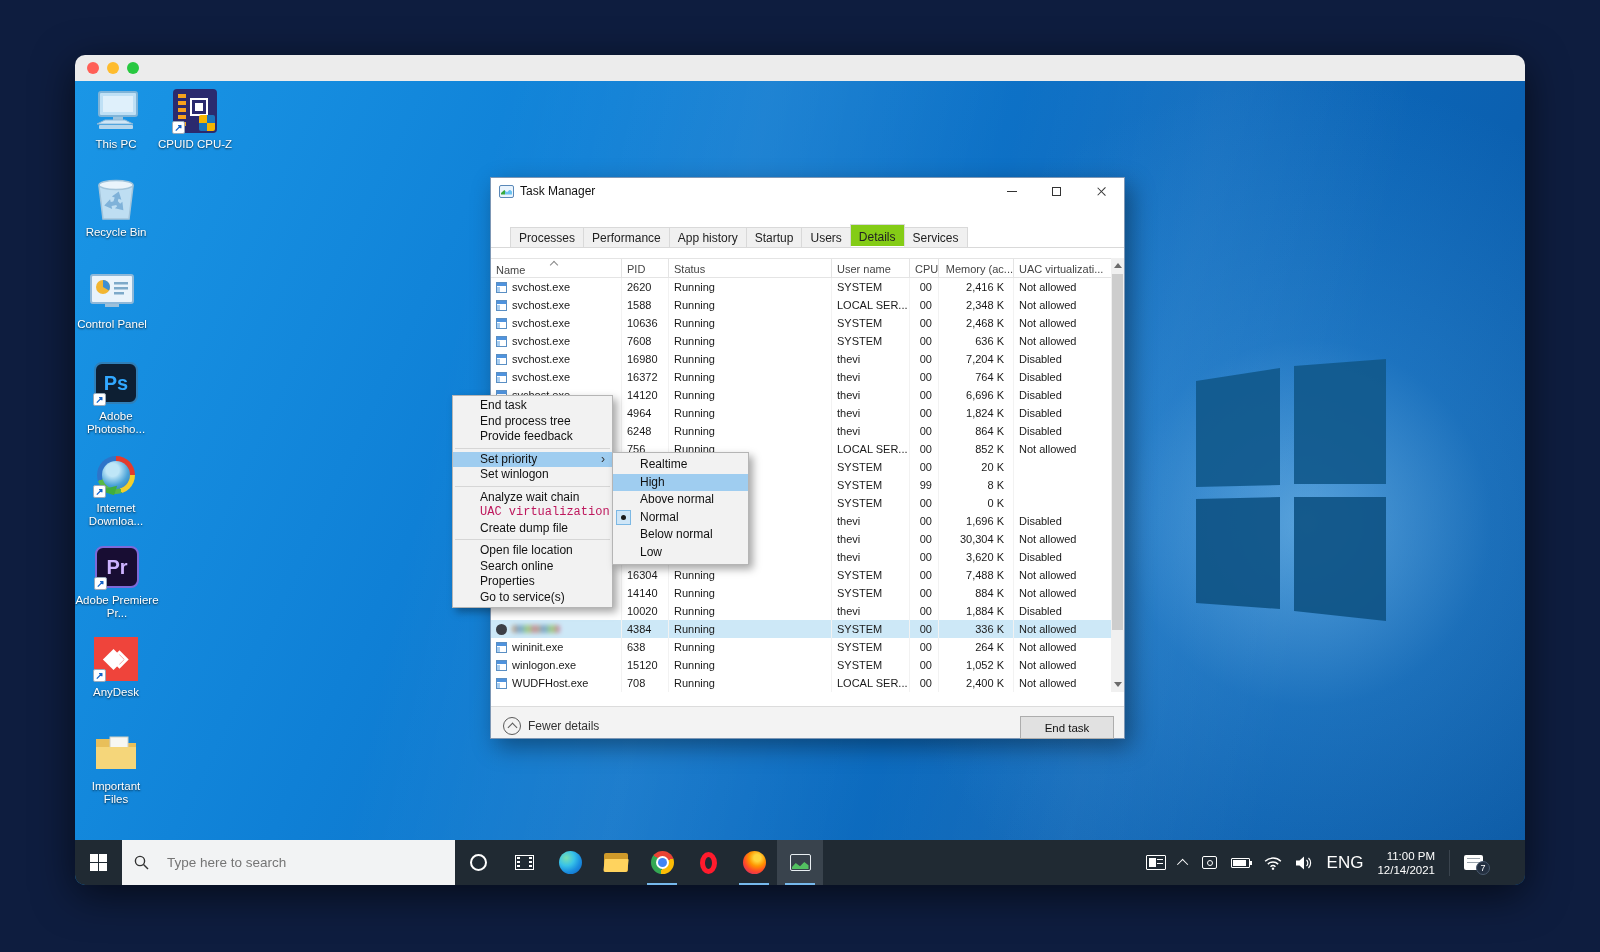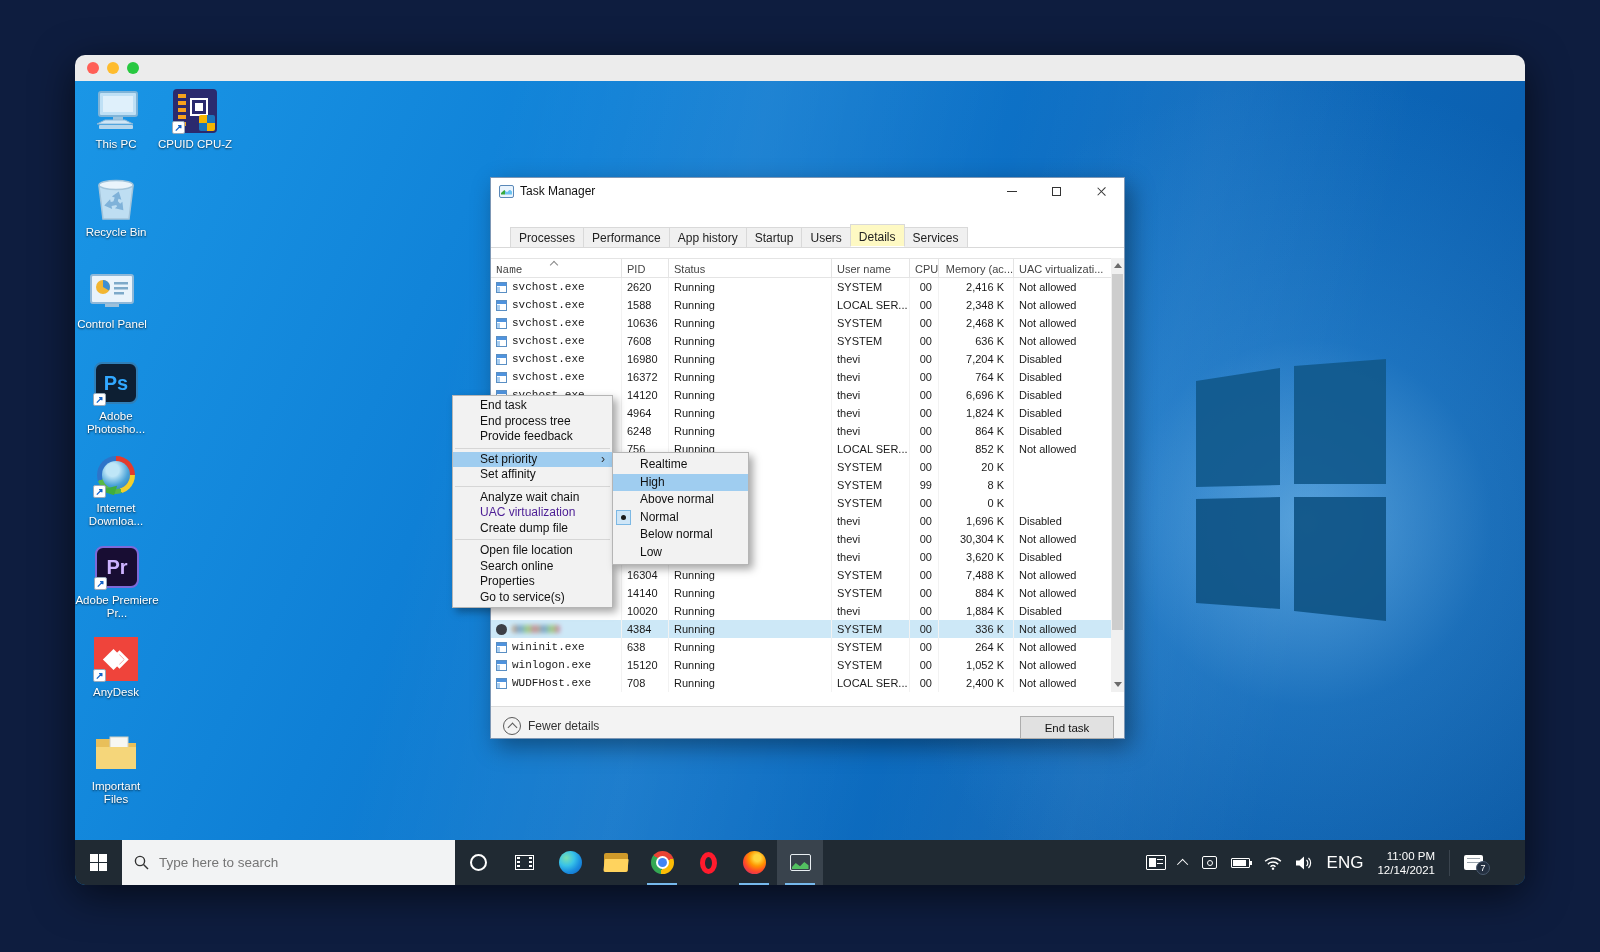--- a/index.html
+++ b/index.html
@@ -53,32 +53,32 @@
   .tm-ctrl { width:45px; height:26px; display:flex; align-items:center; justify-content:center; }
   .gl-min { width:10px; height:1px; background:#333; }
   .gl-max { width:9px; height:9px; border:1px solid #333; }
   .gl-close { position:relative; width:11px; height:11px; }
   .gl-close::before,.gl-close::after { content:""; position:absolute; left:5px; top:0; width:1.4px; height:11px; background:#333; }
   .gl-close::before{transform:rotate(45deg)} .gl-close::after{transform:rotate(-45deg)}
 
   .tm-menubar { position:absolute; left:0; top:26px; width:100%; height:21px; display:flex; align-items:center; padding-left:8px; gap:16px; font-size:12px; color:#222; }
   .tm-tabs { position:absolute; left:0; top:47px; width:100%; height:23px; border-bottom:1px solid #d9d9d9; padding-left:19px; display:flex; align-items:flex-end; }
   .tm-tab { font-size:12px; color:#222; padding:3px 8px 4px; border:1px solid #d9d9d9; border-bottom:none; background:#f0f0f0; margin-right:-1px; height:20px; }
-  .tm-tab.active { background:#fef9c3; height:23px; padding-top:5px; position:relative; z-index:2; border-bottom:1px solid #fff;margin-top:31px; }
+  .tm-tab.active { background:#84cc16; height:23px; padding-top:5px; position:relative; z-index:2; border-bottom:1px solid #fff;margin-top:31px; }
 
   .tm-header { position:absolute; left:0; top:80px; width:622px; height:20px; border-top:1px solid #e4e4e4; border-bottom:1px solid #e4e4e4; display:flex; color:#454545; }
   .tm-header .cell { border-right:1px solid #e4e4e4; padding:4px 0 0 5px; position:relative; }
   .sort-caret { position:absolute; left:60px; top:0px; width:7px; height:7px; }
   .sort-caret::before { content:""; position:absolute; left:0; top:3px; width:5px; height:5px; border-left:1px solid #888; border-top:1px solid #888; transform:rotate(45deg); }
 
   .tm-rows { position:absolute; left:0; top:100px; width:622px; height:414px; overflow:hidden; }
   .tm-row { display:flex; height:18px; line-height:18px; }
   .tm-row.selected { background:#cde8f7; }
   .cell { overflow:hidden; white-space:nowrap; }
-  .c-name{width:131px; display:flex; align-items:center;font-family:Liberation Mono, monospace;}
+  .c-name{width:131px; display:flex; align-items:center;}
   .c-pid{width:47px; padding-left:5px;}
   .c-status{width:163px; padding-left:5px;}
   .c-user{width:78px; padding-left:5px;}
   .c-cpu{width:29px; text-align:right; padding-right:6px;}
   .c-mem{width:75px; text-align:right; padding-right:9px;}
   .c-uac{flex:1; padding-left:5px;}
   .tm-rows .cell { border-right:1px solid #f2f2f2; }
   .procicon { width:11px; height:11px; margin:0 5px 0 5px; border:1px solid #5a8fc4; background:#fff; position:relative; flex:none; }
   .procicon::before { content:""; position:absolute; left:0; top:0; right:0; height:3px; background:#4f93de; }
   .procicon::after { content:""; position:absolute; left:0; top:4px; width:3px; bottom:0; background:#a8cdf0; }
@@ -96,36 +96,36 @@
   .fewer { position:absolute; left:12px; top:10px; display:flex; align-items:center; gap:7px; font-size:12px; color:#333; }
   .fd-circle { width:18px; height:18px; border:1.5px solid #5a5a5a; border-radius:50%; position:relative; }
   .fd-circle::before { content:""; position:absolute; left:4.5px; top:6px; width:6px; height:6px; border-left:1.5px solid #5a5a5a; border-top:1.5px solid #5a5a5a; transform:rotate(45deg); }
   .endtask-btn { position:absolute; right:10px; top:9px; width:94px; height:23px; background:#e1e1e1; border:1px solid #adadad; font-size:11.5px; color:#111; display:flex; align-items:center; justify-content:center; }
 
   
   .cmenu { position:absolute; left:377px; top:314px; width:161px; background:#f2f2f2; border:1px solid #b5b5b5;
     box-shadow:4px 4px 8px rgba(0,0,0,.35); padding:2px 0; z-index:30; font-size:12px; color:#111; }
   .cmenu .item { height:15.5px; line-height:15.5px; padding-left:27px; position:relative; white-space:nowrap; }
   .cmenu .item.hl { background:#9fcdf0; }
-  .cmenu .item.disabled { color:#4c1d95; }
+  .cmenu .item.disabled { color:#be185d;font-family:Liberation Mono, monospace; }
   .cmenu .sep { height:1px; background:#d6d6d6; margin:3px 2px; }
   .sub-arrow { position:absolute; right:7px; top:0; font-size:12px; color:#333; }
   .smenu { position:absolute; left:537px; top:371px; width:137px; background:#f2f2f2; border:1px solid #b5b5b5;
     box-shadow:4px 4px 8px rgba(0,0,0,.35); padding:3px 0; z-index:31; font-size:12px; color:#111; }
   .smenu .item { height:17.5px; line-height:17.5px; padding-left:27px; position:relative; white-space:nowrap; }
   .smenu .item.hl { background:#9fcdf0; }
   .radio-ind { position:absolute; left:3px; top:1px; width:15px; height:15px; background:#cfe6f7; border:1px solid #7cb8e4; display:flex; align-items:center; justify-content:center; }
   .radio-ind::before { content:""; width:5px; height:5px; border-radius:50%; background:#1a1a1a; }
 
   
   .taskbar { position:absolute; left:0; bottom:0; width:100%; height:45px; background:#202a33; display:flex; align-items:stretch; z-index:40; }
   .tb-start { width:47px; display:flex; align-items:center; justify-content:center; }
   .winflag { width:17px; height:17px; display:grid; grid-template-columns:8px 8px; grid-template-rows:8px 8px; gap:1px; }
   .winflag span { background:#fff; }
-  .tb-search { width:333px; background:#f2f3f4; display:flex; align-items:center; padding-left:12px; gap:10px; }
+  .tb-search { width:333px; background:#f2f3f4; display:flex; align-items:center; padding-left:12px; gap:18px; }
   .tb-search input { border:none; background:transparent; outline:none; font-size:13.5px; color:#333; width:250px; font-family:"Liberation Sans",sans-serif; }
   .tb-icon { width:46px; display:flex; align-items:center; justify-content:center; position:relative; }
   .tb-icon.active { background:#39434d; }
   .underline { position:absolute; left:8px; right:8px; bottom:0; height:2px; background:#76b9ed; }
   .cortana-ring { width:17px; height:17px; border:2px solid #fff; border-radius:50%; }
   .taskview { width:19px; height:15px; border:1.5px solid #fff; position:relative; }
   .taskview::before,.taskview::after { content:""; position:absolute; top:1px; bottom:1px; width:3px;
     background:repeating-linear-gradient(#fff 0 2px, transparent 2px 4px); }
   .taskview::before{left:1px}.taskview::after{right:1px}
   .ic-edge { width:23px; height:23px; border-radius:50%; background:radial-gradient(circle at 32% 30%, #7be0b0 0%, #38c3e8 35%, #1b8fe0 62%, #0b5cbe 100%); }
@@ -577,21 +577,21 @@
         <div class="endtask-btn">End task</div>
       </div>
     </div>
 
     <div class="cmenu" id="cmenu">
         <div class="item">End task</div>
         <div class="item">End process tree</div>
         <div class="item">Provide feedback</div>
         <div class="sep"></div>
         <div class="item hl">Set priority<span class="sub-arrow">›</span></div>
-        <div class="item">Set affinity</div>
+        <div class="item">Set winlogon</div>
         <div class="sep"></div>
         <div class="item">Analyze wait chain</div>
         <div class="item disabled">UAC virtualization</div>
         <div class="item">Create dump file</div>
         <div class="sep"></div>
         <div class="item">Open file location</div>
         <div class="item">Search online</div>
         <div class="item">Properties</div>
         <div class="item">Go to service(s)</div>
       </div>

